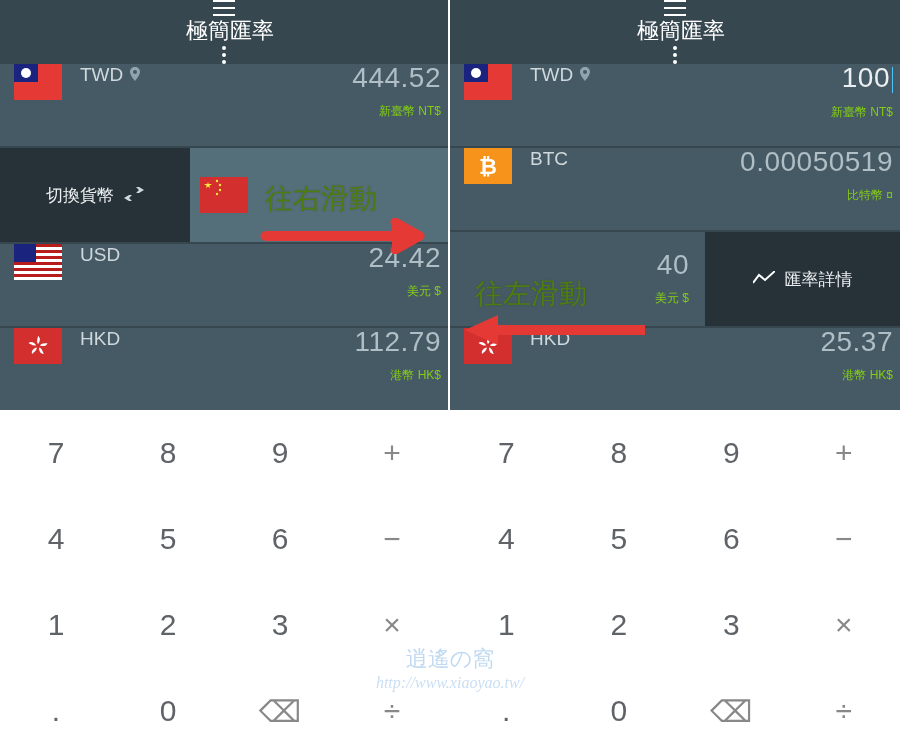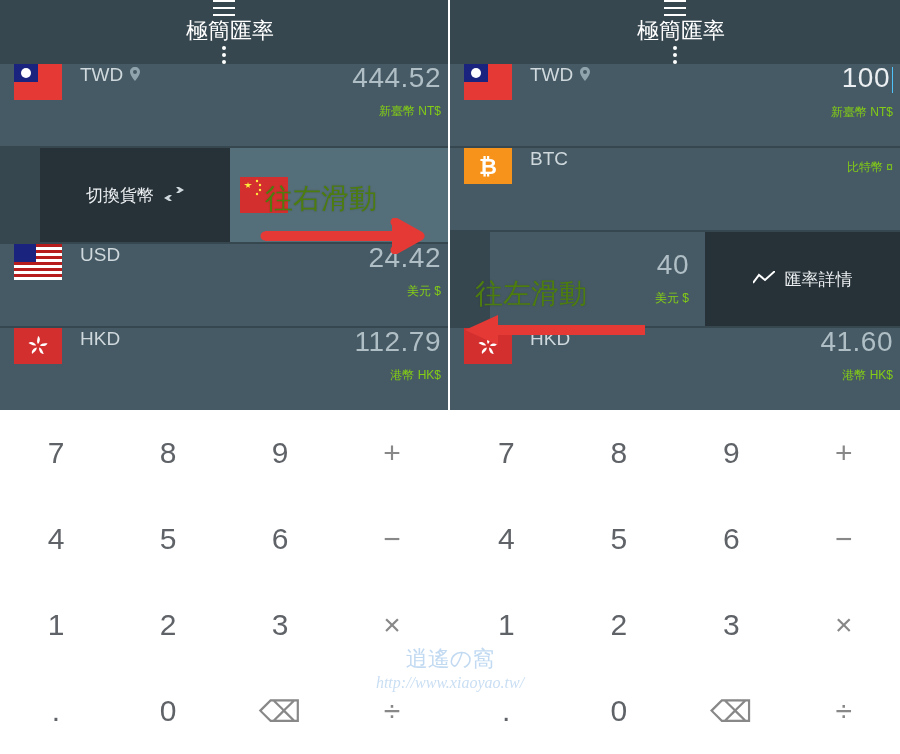--- a/index.html
+++ b/index.html
@@ -83,21 +83,20 @@
     width: 1px; height: 26px;
     background: #4fc3f7;
     vertical-align: middle;
     margin-left: 2px;
   }
   
   .swipe-row {
     height: 94px;
     display: flex;
     margin-top: 2px;
-    padding-left: 40px;
   }
   .swipe-action {
     display: flex; align-items: center; justify-content: center;
     color: #eceff1; font-size: 17px; gap: 10px;
   }
   .swipe-action.dark { background: #263238; }
   .swipe-action .icon { font-size: 18px; }
   .swipe-action.reveal-right { width: 195px; }
   .row-remaining {
     flex: 1;
@@ -339,20 +338,21 @@
         <svg viewBox="0 0 48 36">
             <rect width="48" height="36" fill="#f7931a"></rect>
             <text x="24" y="26" text-anchor="middle" font-size="22" font-weight="bold" fill="#fff">₿</text>
           </svg>
       </div>
       <div class="code">
           <span>BTC</span>
         </div>
       <div class="spacer"></div>
       <div class="value-block">
+        <div class="value">0.00050519</div>
         <div class="sub">比特幣 ¤</div>
       </div>
     </div>
 
     <div class="swipe-row">
       <div class="row-remaining">
         <div class="spacer"></div>
         <div class="value-block">
           <div class="value">40</div>
           <div class="sub">美元 $</div>
@@ -379,21 +379,21 @@
               <path d="M0-10c3 2 2 6 0 8-2-3 0-6 0-8" transform="rotate(216)"></path>
               <path d="M0-10c3 2 2 6 0 8-2-3 0-6 0-8" transform="rotate(288)"></path>
             </g>
           </svg>
       </div>
       <div class="code">
           <span>HKD</span>
         </div>
       <div class="spacer"></div>
       <div class="value-block">
-        <div class="value">41.60</div>
+        <div class="value">25.37</div>
         <div class="sub">港幣 HK$</div>
       </div>
     </div>
   </div>
 
   <div class="keypad">
     <div class="key">7</div>
     <div class="key">8</div>
     <div class="key">9</div>
     <div class="key op">+</div>

